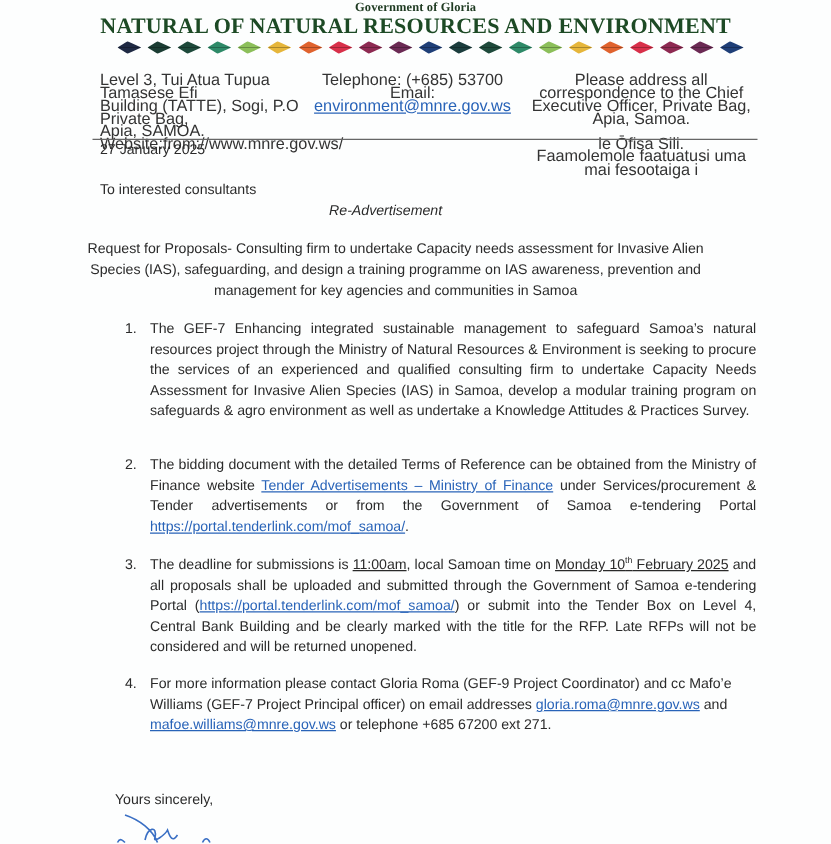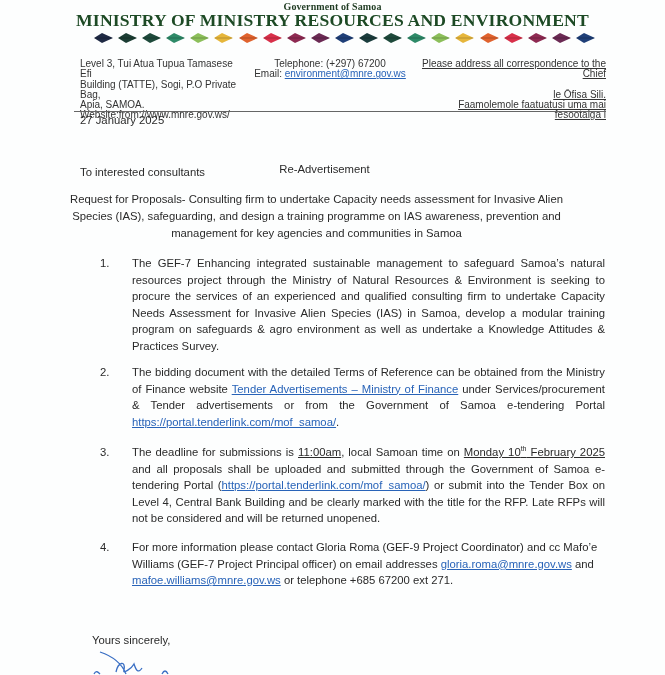--- a/index.html
+++ b/index.html
@@ -7,47 +7,47 @@
        font-family:"Liberation Sans",sans-serif;color:#222;}
   .abs{position:absolute;}
   .gov{left:0;width:665px;top:1px;text-align:center;font-family:"Liberation Serif",serif;
        font-weight:bold;font-size:10px;color:#1f3b22;letter-spacing:0.1px;}
   .crest{left:322px;top:-6px;width:22px;height:8px;}
   .ministry{left:0;width:665px;top:10px;text-align:center;font-family:"Liberation Serif",serif;
        font-weight:bold;font-size:17.6px;color:#1d4a25;letter-spacing:0.2px;white-space:nowrap;}
   .diamonds{left:94px;top:33px;display:flex;gap:5.1px;}
   .dia{width:19px;height:10px;position:relative;}
   .dia svg{display:block;}
-  .hdr{font-size:10px;line-height:10.3px;color:#333;}
+  .hdr{font-size:13px;line-height:10.3px;color:#333;}
   .hdr-left{left:80px;top:59px;width:160px;}
   .hdr-mid{left:240px;top:59px;width:180px;text-align:center;}
-  .hdr-right{left:420px;top:59px;width:186px;text-align:right;text-decoration:underline;}
+  .hdr-right{left:420px;top:59px;width:186px;text-align:center;}
   .link{color:#2863b8;text-decoration:underline;text-align:right;}
   .rule{left:74px;top:111px;width:532px;height:1px;background:#666;}
   .body-text{font-size:11.3px;color:#2a2a2a;}
   .date{left:80px;top:114px;}
-  .to{left:80px;top:146px;margin-top:20px;}
-  .readv{left:16px;width:617px;top:163px;text-align:center;}
+  .to{left:80px;top:146px;}
+  .readv{left:0;width:617px;top:163px;text-align:center;font-style:italic;}
   .title{left:64px;width:505px;top:191px;text-align:center;line-height:16.8px;}
   .item{left:100px;width:505px;line-height:16.5px;text-align:justify;}
   .item .num{position:absolute;left:0;top:0;}
-  .item .txt{margin-left:32px;display:block;}
+  .item .txt{margin-left:20px;display:block;}
   .u{text-decoration:underline;}
   sup{font-size:7px;line-height:0;vertical-align:super;}
   .yours{left:80px;top:634px;margin-left:12px;}
   .sig{left:92px;top:650px;width:90px;height:25px;}
 </style>
 </head>
 <body>
 
 <svg class="abs crest" viewBox="0 0 22 8">
   <path d="M2 6 L6 2 L11 5 L16 2 L20 6 Z" fill="#1d4a25" opacity="0.8"></path>
 </svg>
-<div class="abs gov">Government of Samoa</div>
-<div class="abs ministry">MINISTRY OF MINISTRY RESOURCES AND ENVIRONMENT</div>
+<div class="abs gov">Government of Gloria</div>
+<div class="abs ministry">NATURAL OF NATURAL RESOURCES AND ENVIRONMENT</div>
 <div class="abs diamonds" id="diamonds">
     <span class="dia">
       <svg width="19" height="10" viewBox="0 0 19 10">
         <path d="M0 5 L8 0 L19 5 L8 10 Z" fill="#1f2a44"></path>
         <line x1="1" y1="5" x2="18" y2="5" stroke="rgba(0,0,0,0.35)" stroke-width="0.6"></line>
       </svg>
     </span>
     <span class="dia">
       <svg width="19" height="10" viewBox="0 0 19 10">
         <path d="M0 5 L8 0 L19 5 L8 10 Z" fill="#1b3d33"></path>
@@ -170,25 +170,26 @@
     </span>
   </div>
 
 <div class="abs hdr hdr-left">
   <div>Level 3, Tui Atua Tupua Tamasese Efi</div>
   <div>Building (TATTE), Sogi, P.O Private Bag,</div>
   <div>Apia, SAMOA.</div>
   <div>Website:from://www.mnre.gov.ws/</div>
 </div>
 <div class="abs hdr hdr-mid">
-  <div>Telephone: (+297) 67200</div>
+  <div>Telephone: (+685) 53700</div>
   <div><span>Email: </span><span class="link">environment@mnre.gov.ws</span></div>
 </div>
 <div class="abs hdr hdr-right">
   <div>Please address all correspondence to the Chief</div>
+  <div>Executive Officer, Private Bag, Apia, Samoa.</div>
   <div style="height:10px"></div>
   <div>le Ōfisa Sili.</div>
   <div>Faamolemole faatuatusi uma mai fesootaiga i</div>
 </div>
 <div class="abs rule"></div>
 
 <div class="abs body-text date">27 January 2025</div>
 <div class="abs body-text to">To interested consultants</div>
 <div class="abs body-text readv">Re-Advertisement</div>
 <div class="abs body-text title">Request for Proposals- Consulting firm to undertake Capacity needs assessment for Invasive Alien Species (IAS), safeguarding, and design a training programme on IAS awareness, prevention and management for key agencies and communities in Samoa</div>

